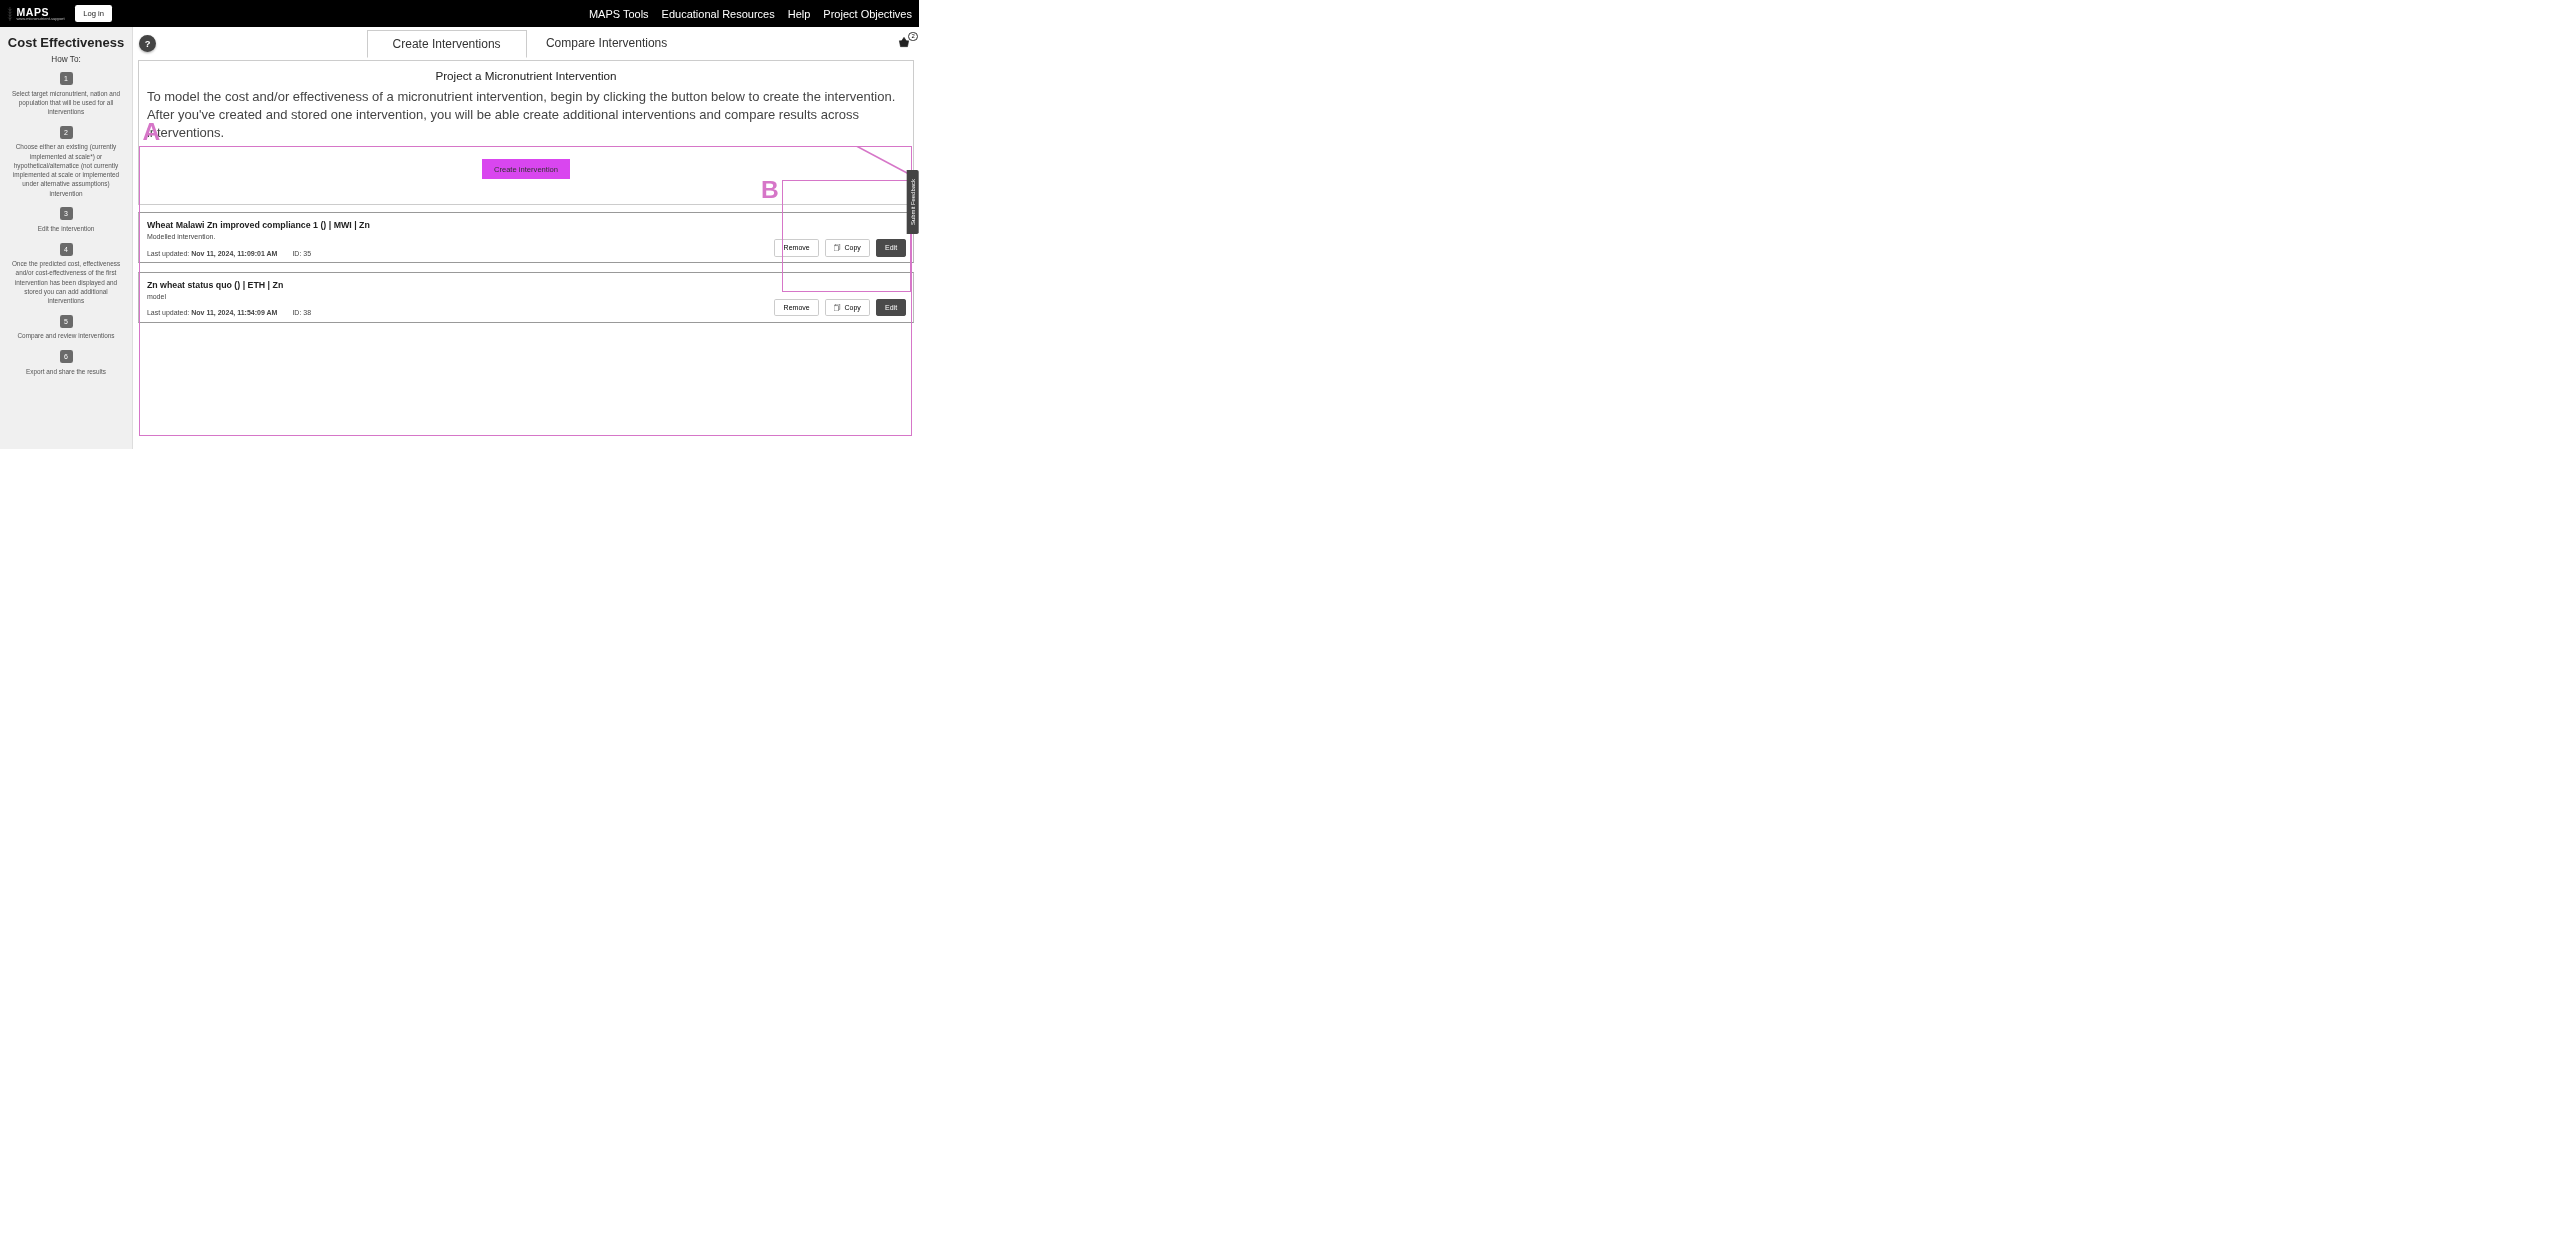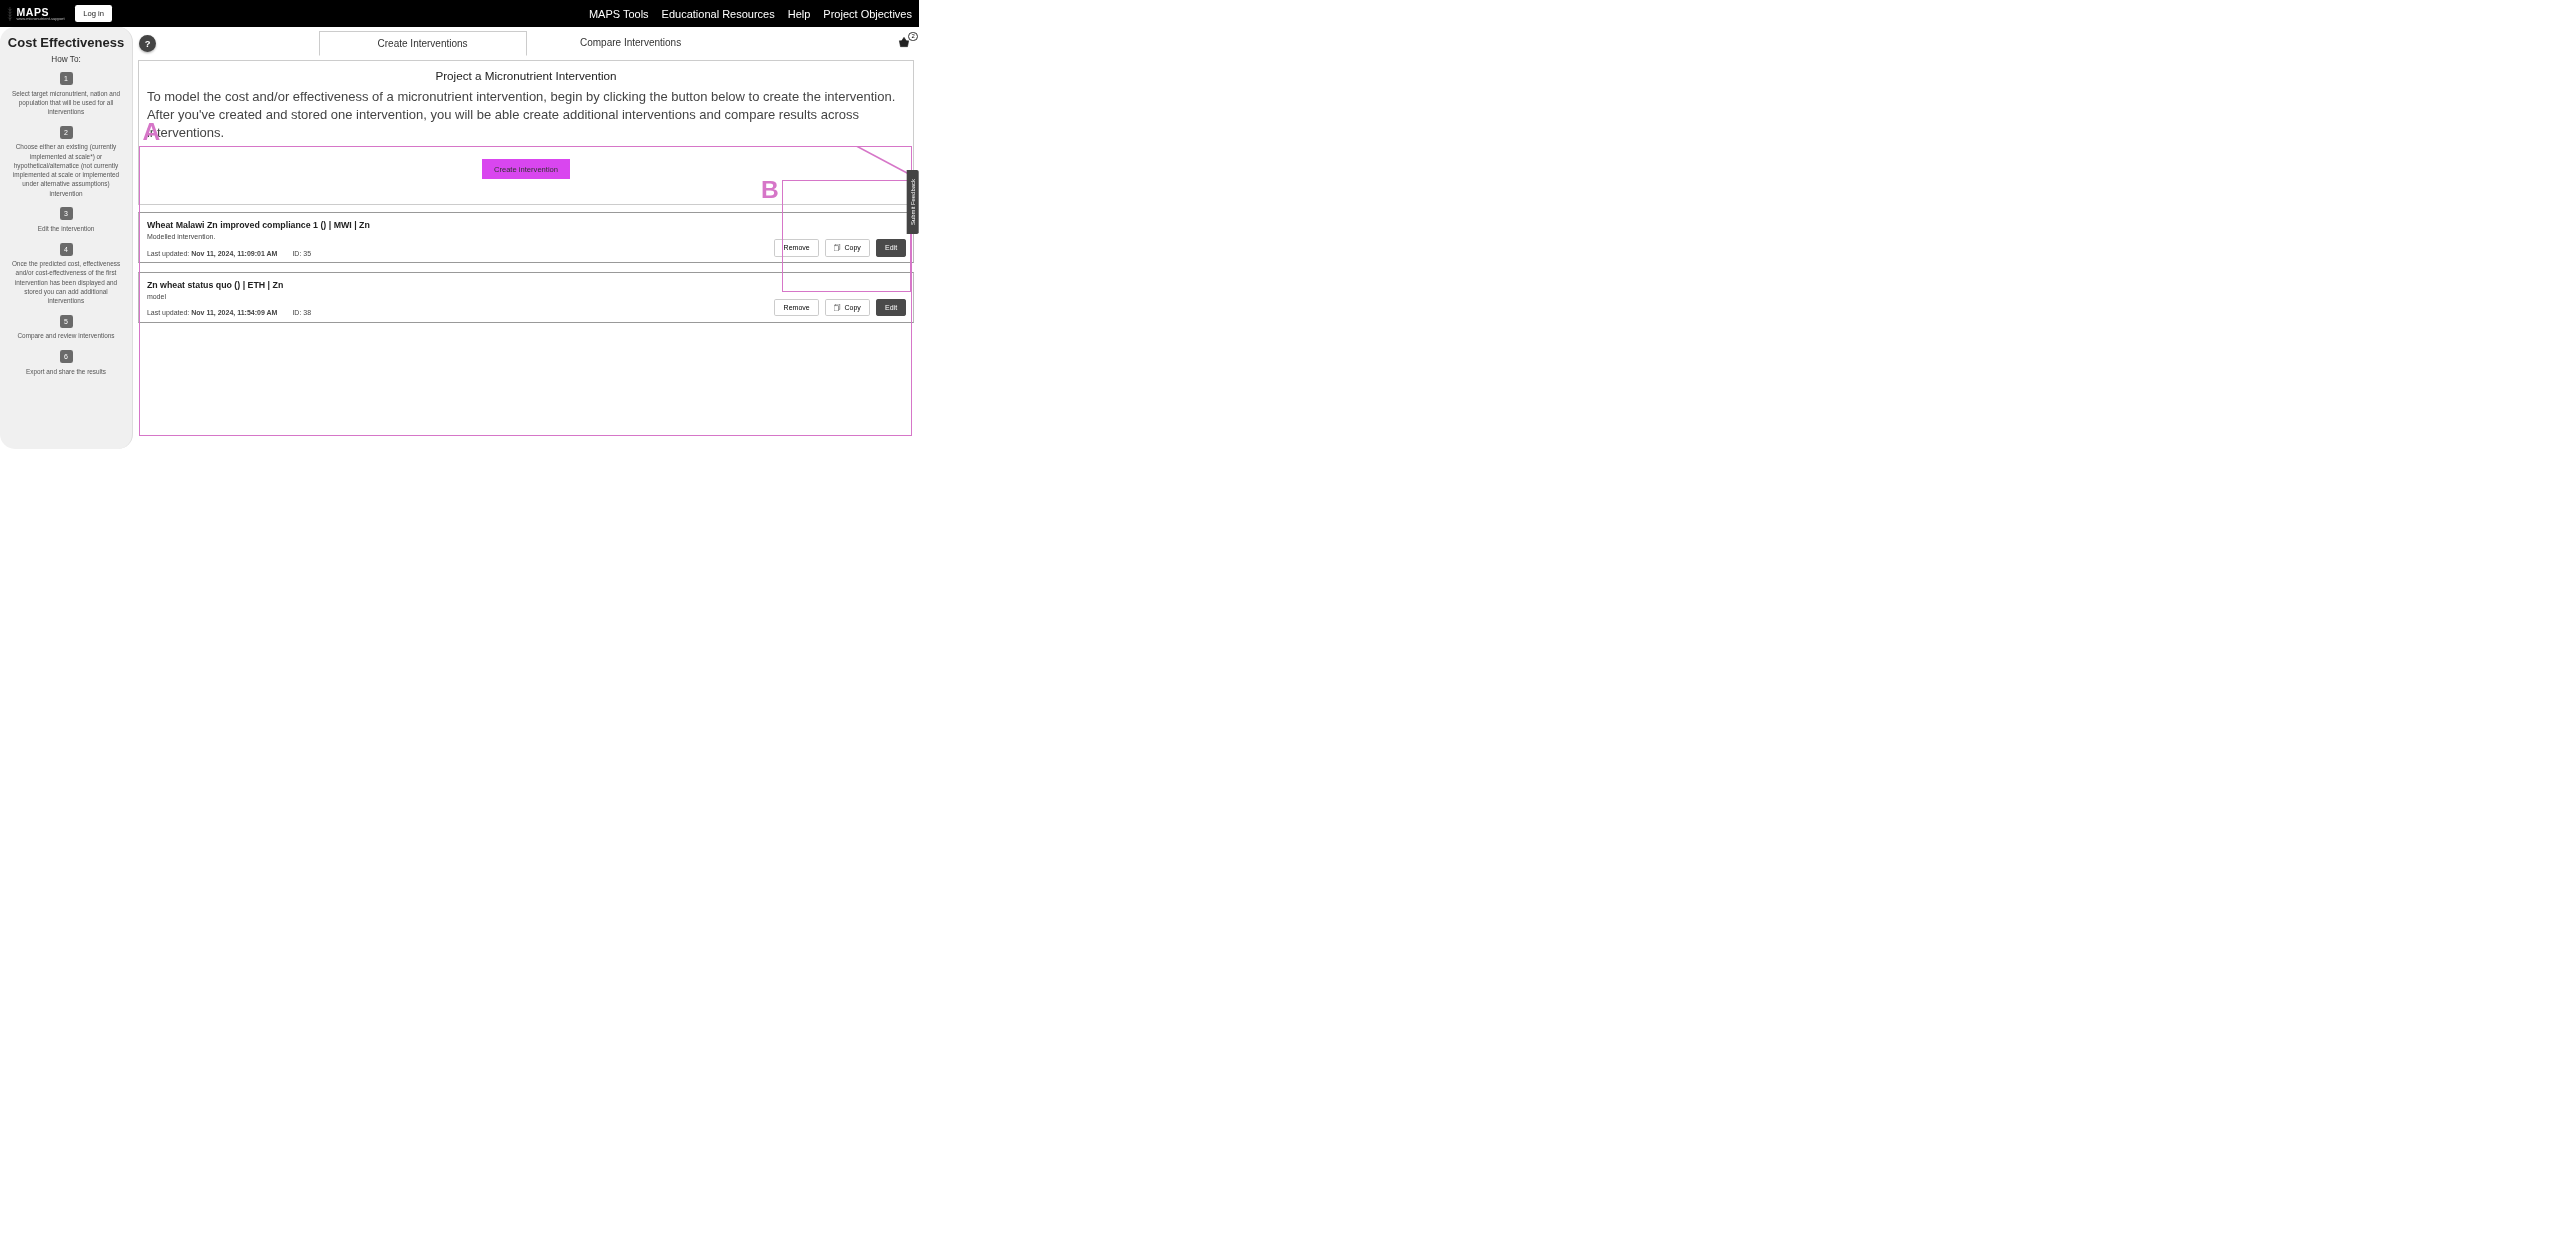--- a/index.html
+++ b/index.html
@@ -11,32 +11,32 @@
 .logo-icon { width: 5.9px; height: 14px; opacity: .5; }
 .logo-text { font-weight: 700; letter-spacing: 0.6px; font-size: 10.5px; }
 .logo-sub { font-size: 4.1px; opacity: .7; margin-top: -1.2px; }
 .login-btn { background: #fff; color: #222; border: none; border-radius: 2.3px; padding: 4.1px 8.2px; margin-left: 10.5px; font-size: 7.6px; font-weight: 500; cursor: pointer; }
 .nav { margin-left: auto; display: flex; gap: 13px; font-size: 11px; }
 .nav span { cursor: pointer; }
 
 .layout { display: flex; height: calc(100% - 27px); }
 
 
-.sidebar { width: 133px; background: #f0f0f0; border-right: 0.6px solid #ddd; padding: 8.2px 2.3px; text-align: center; border-radius: 15px; }
+.sidebar { width: 133px; background: #f0f0f0; border-right: 0.6px solid #ddd; padding: 8.2px 2.3px; text-align: center; }
 .sidebar h1 { font-size: 13px; font-weight: 600; color: #222; margin-bottom: 4.7px; }
 .howto { font-size: 8.2px; color: #333; margin-bottom: 8.2px; }
 .step-badge { display: inline-block; width: 13px; height: 13px; background: #6a6a6a; color: #fff; border-radius: 2.3px; font-size: 7px; text-align: center; line-height: 13px; margin-bottom: 3.5px; }
 .step-text { font-size: 6.4px; color: #555; line-height: 1.45; padding: 0 4.7px; margin-bottom: 9.4px; }
 
 
 .main { flex: 1; position: relative; overflow: hidden; }
 .tabs-row { display: flex; align-items: center; height: 33px; padding: 0 5.9px; }
 .help-circle { width: 17.6px; height: 17.6px; border-radius: 50%; background: #444; color: #fff; display: flex; align-items: center; justify-content: center; font-size: 9.4px; font-weight: 700; cursor: pointer; box-shadow: 0 1.2px 2.3px rgba(0,0,0,.3); }
 .tabs { flex: 1; display: flex; justify-content: center; }
-.tab { padding: 5.9px 0; width: 208px; text-align: center; font-size: 10px; color: #333; cursor: pointer; }
+.tab { padding: 5.9px 0; width: 160px; text-align: center; font-size: 12px; color: #333; cursor: pointer; }
 .tab.active { border: 0.6px solid #ccc; border-bottom: 1.2px solid #fff; margin-bottom: -0.6px; background: #fff; }
 .basket { position: relative; width: 16.4px; height: 16.4px; cursor: pointer; }
 .basket .badge { position: absolute; top: -3.5px; right: -4.7px; width: 9.4px; height: 9.4px; border-radius: 50%; background: #fff; border: 0.6px solid #333; font-size: 5.9px; display: flex; align-items: center; justify-content: center; }
 
 .panel { margin: 0 4.7px; border: 0.6px solid #ccc; padding: 8.2px; }
 .panel-title { text-align: center; font-size: 11.7px; font-weight: 400; color: #222; margin-bottom: 5.9px; }
 .panel-desc { font-size: 13px; color: #444; line-height: 1.4; margin-bottom: 8.2px; }
 .create-btn { display: block; margin: 16px auto; background: #d946ef; border: none; padding: 5.9px 11.7px; font-size: 7.6px; color: #333; cursor: pointer; }
 
 .int-list { margin: 7px 4.7px 0; }

